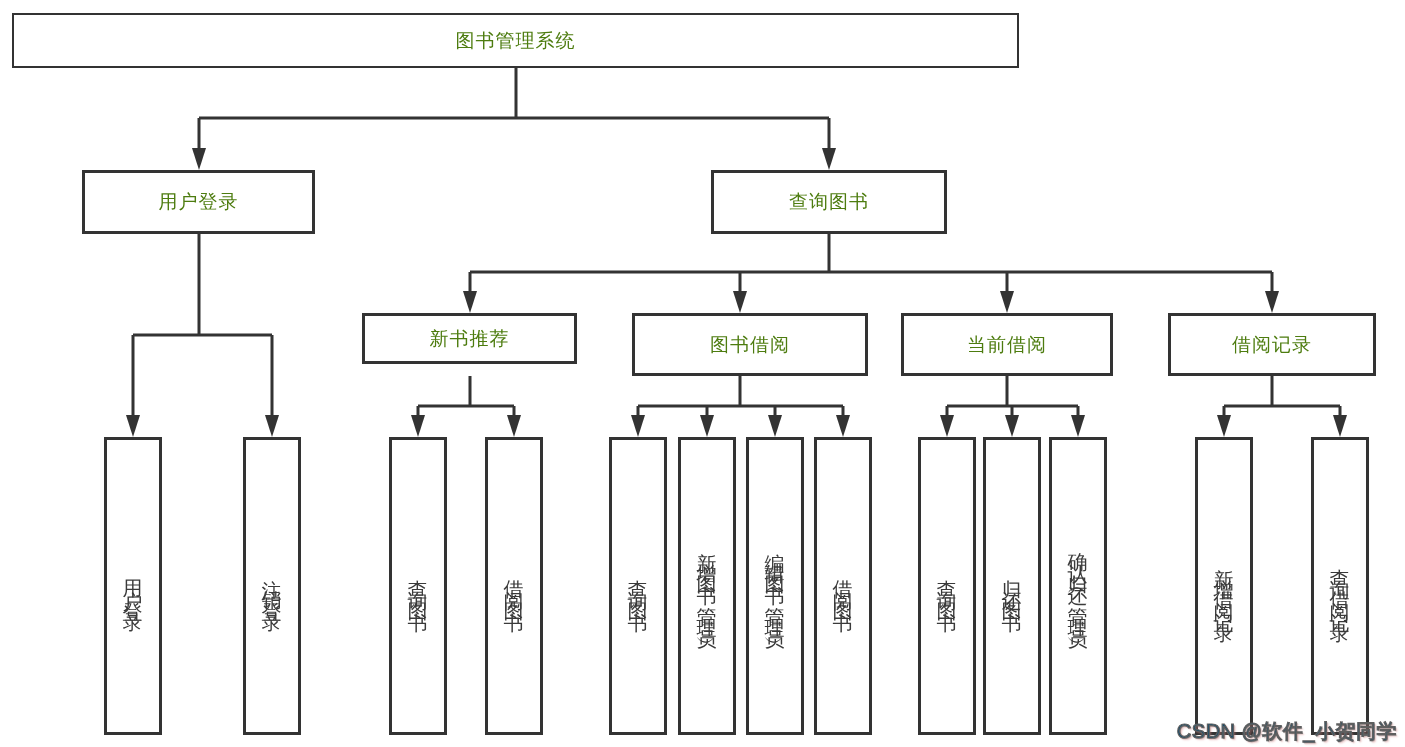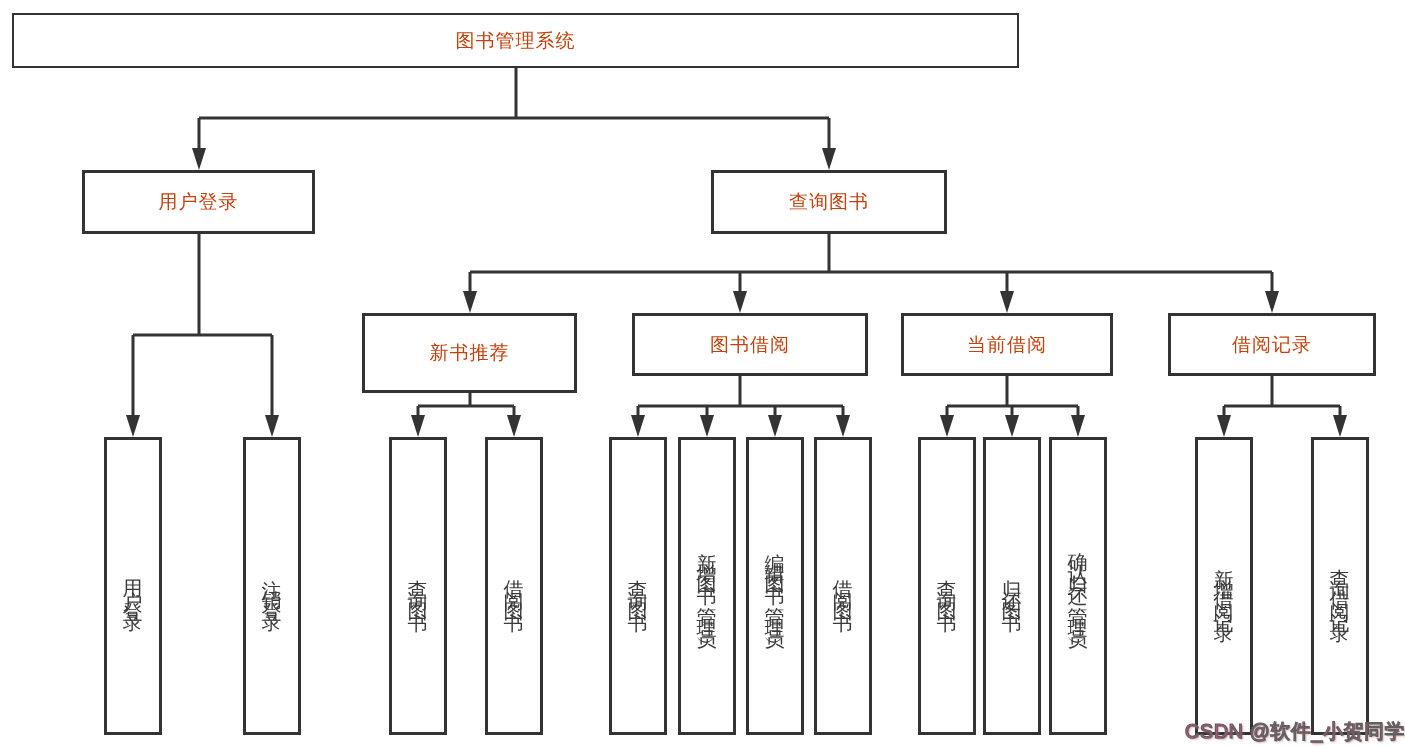--- a/index.html
+++ b/index.html
@@ -10,21 +10,21 @@
     background:#ffffff;
     font-family:"Liberation Sans","DejaVu Sans",sans-serif;
     overflow:hidden;
   }
   #wires{position:absolute;left:0;top:0;width:1405px;height:747px;}
   .node{
     position:absolute;
     box-sizing:border-box;
     background:#ffffff;
     border:3px solid #333333;
-    color:#c2410c;
+    color:#4d7c0f;
     display:flex;align-items:center;justify-content:center;
     text-align:center;
   }
   .node-root{border-width:2px;font-size:19px;letter-spacing:1px;}
   .node-branch{font-size:19px;letter-spacing:1px;}
   .leaf{
     position:absolute;
     box-sizing:border-box;
     background:#ffffff;
     border:3px solid #333333;
@@ -35,24 +35,24 @@
   .leaf .vtext{
     writing-mode:vertical-rl;
     text-orientation:mixed;
     font-size:20px;
     letter-spacing:11px;
     line-height:1;
     white-space:nowrap;
   }
   #watermark{
     position:absolute;
-    right:0;bottom:2px;
+    right:8px;bottom:2px;
     font-size:20px;
     letter-spacing:0.5px;
-    color:#ec4899;
+    color:#0c4a6e;
     -webkit-text-stroke:1.2px #5f5f5f;
     text-shadow:2px 2px 2px rgba(215,120,120,0.45), 1px 1px 1px rgba(90,90,90,0.8);
     white-space:nowrap;
   }
 </style>
 </head>
 <body>
 
 <div id="stage">
 
@@ -100,21 +100,21 @@
     <span>图书管理系统</span>
   </div>
 
   <div class="node node-branch" style="left:82px;top:170px;width:233px;height:64px;">
     <span>用户登录</span>
   </div>
   <div class="node node-branch" style="left:711px;top:170px;width:236px;height:64px;">
     <span>查询图书</span>
   </div>
 
-  <div class="node node-branch" style="left:362px;top:313px;width:215px;height:80px;font-family:Liberation Serif, serif;">
+  <div class="node node-branch" style="left:362px;top:313px;width:215px;height:51px;font-family:Liberation Serif, serif;">
     <span>新书推荐</span>
   </div>
   <div class="node node-branch" style="left:632px;top:313px;width:236px;height:63px;">
     <span>图书借阅</span>
   </div>
   <div class="node node-branch" style="left:901px;top:313px;width:212px;height:63px;">
     <span>当前借阅</span>
   </div>
   <div class="node node-branch" style="left:1168px;top:313px;width:208px;height:63px;">
     <span>借阅记录</span>

